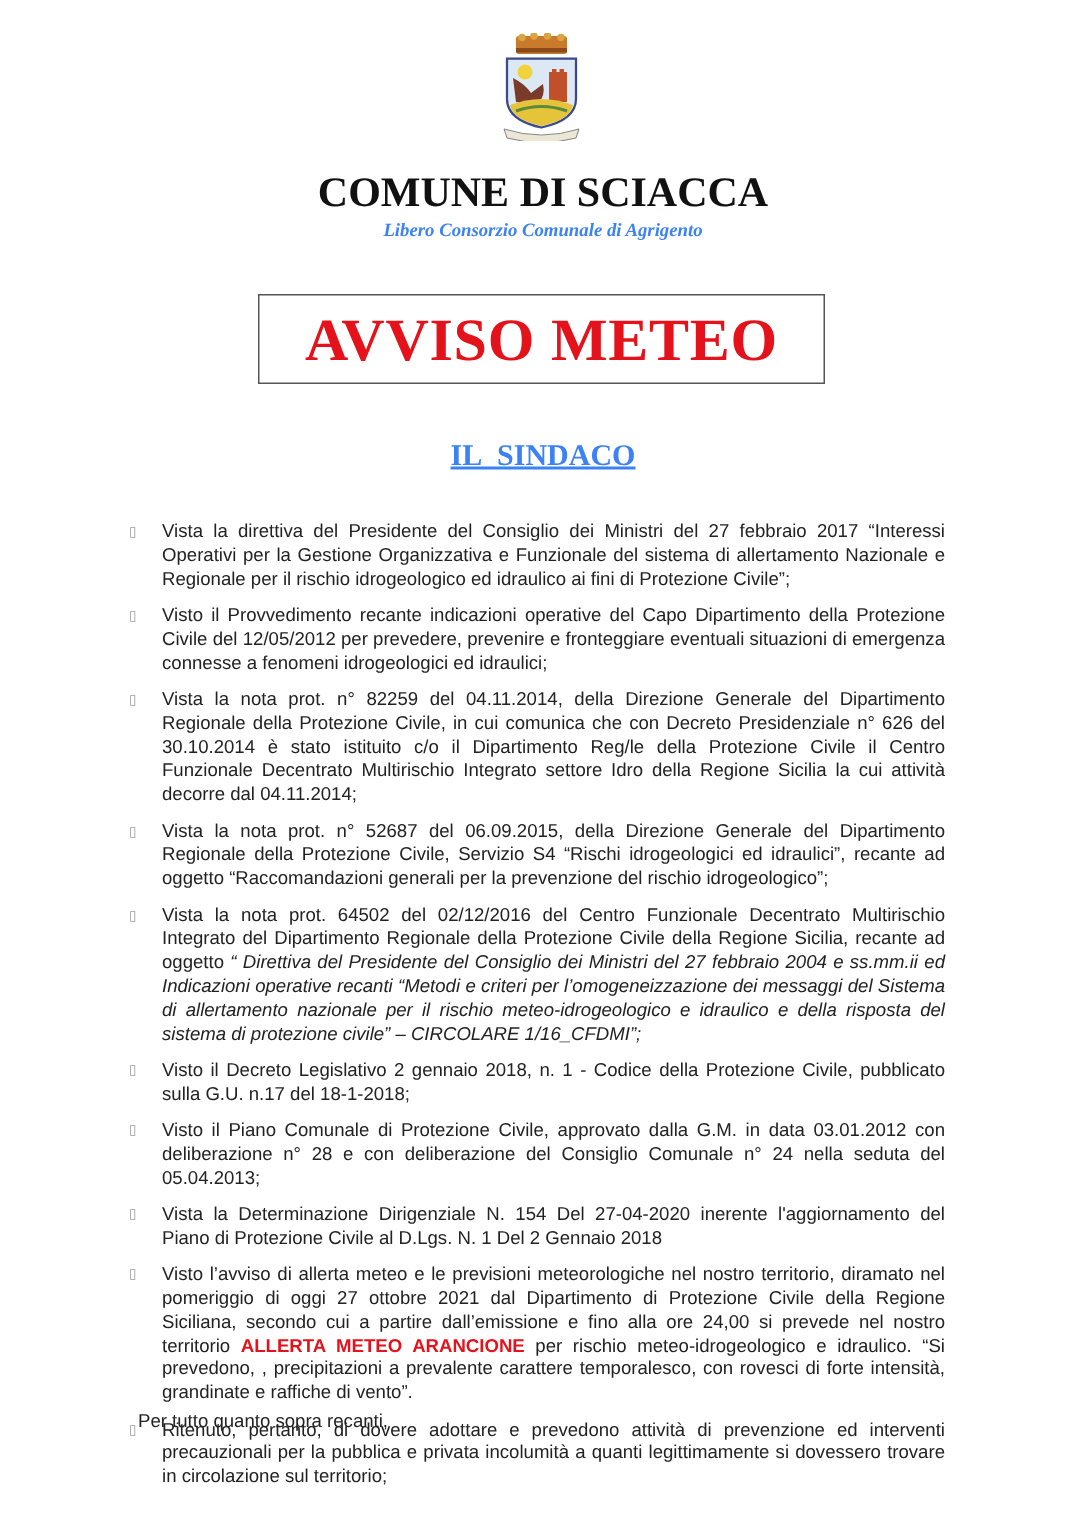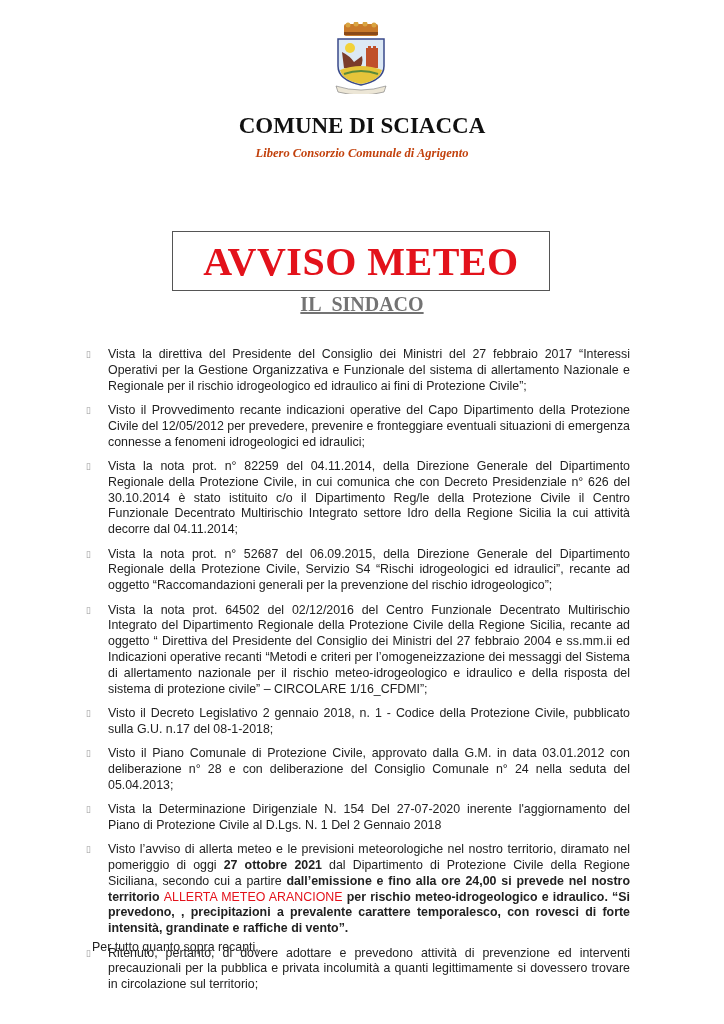--- a/index.html
+++ b/index.html
@@ -1,28 +1,28 @@
 <!DOCTYPE html>
 <html><head>
 <meta charset="utf-8">
 <style>
   html, body { margin: 0; padding: 0; background: #ffffff; }
   body { width: 724px; height: 1024px; position: relative; overflow: hidden; font-family: "Liberation Sans", sans-serif; color: #222; }
   .crest { position: absolute; left: 332px; top: 22px; width: 58px; height: 72px; }
-  .org-title { position: absolute; top: 113px; left: 0; width: 724px; text-align: center; font-family: "Liberation Serif", serif; font-weight: bold; font-size: 23px; color: #111; }
-  .org-subtitle { position: absolute; top: 146px; left: 0; width: 724px; text-align: center; font-family: "Liberation Serif", serif; font-style: italic; font-weight: bold; font-size: 12.5px; color: #c2410c; }
-  .alert-box { position: absolute; left: 172px; top: 196px; width: 378px; height: 60px; border: 1px solid #555; box-sizing: border-box; display: flex; align-items: center; justify-content: center; margin-top: 35px; }
+  .org-title { position: absolute; top: 113px; left: 0; width: 724px; text-align: center; font-family: "Liberation Serif", serif; font-weight: bold; font-size: 28px; color: #111; }
+  .org-subtitle { position: absolute; top: 146px; left: 0; width: 724px; text-align: center; font-family: "Liberation Serif", serif; font-style: italic; font-weight: bold; font-size: 12.5px; color: #3b82f6; }
+  .alert-box { position: absolute; left: 172px; top: 196px; width: 378px; height: 60px; border: 1px solid #555; box-sizing: border-box; display: flex; align-items: center; justify-content: center; }
   .alert-title { font-family: "Liberation Serif", serif; font-weight: bold; font-size: 40px; color: #e3121b; letter-spacing: 0.5px; }
-  .mayor { position: absolute; top: 293px; left: 0; width: 724px; text-align: center; font-family: "Liberation Serif", serif; font-weight: bold; font-size: 20px; color: #737373; text-decoration: underline; word-spacing: 6px; }
+  .mayor { position: absolute; top: 293px; left: 0; width: 724px; text-align: center; font-family: "Liberation Serif", serif; font-weight: bold; font-size: 20px; color: #3b82f6; text-decoration: underline; word-spacing: 6px; }
   .items { position: absolute; left: 86px; top: 347px; width: 544px; }
   .item { position: relative; padding-left: 22px; font-size: 12.4px; line-height: 15.8px; text-align: justify; margin-bottom: 8.6px; color: #222; }
   .bullet { position: absolute; left: 0; top: 2px; width: 6px; height: 10px; font-size: 9px; color: #999; line-height: 10px; }
-  .item .it { }
-  .item .b { font-weight: bold; }
-  .item .red { font-weight: normal; color: #e3121b; }
+  .item .it { font-style: italic; }
+  .item .b { font-weight: normal; }
+  .item .red { font-weight: bold; color: #e3121b; }
   .closing { position: absolute; left: 92px; top: 940px; font-size: 12.4px; color: #222; }
 </style>
 </head>
 <body>
 
 <svg class="crest" viewBox="0 0 58 72">
 
   <rect x="12" y="2" width="34" height="12" rx="2" fill="#c97a2b"></rect>
   <circle cx="16" cy="3" r="2.5" fill="#d9a441"></circle>
   <circle cx="24" cy="2" r="2.5" fill="#d9a441"></circle>
@@ -67,29 +67,29 @@
   <div class="item">
     <span class="bullet">▯</span>
     <span>Vista la nota prot. n° 52687 del 06.09.2015, della Direzione Generale del Dipartimento Regionale della Protezione Civile, Servizio S4 “Rischi idrogeologici ed idraulici”, recante ad oggetto “Raccomandazioni generali per la prevenzione del rischio idrogeologico”;</span>
   </div>
   <div class="item">
     <span class="bullet">▯</span>
     <span>Vista la nota prot. 64502 del 02/12/2016 del Centro Funzionale Decentrato Multirischio Integrato del Dipartimento Regionale della Protezione Civile della Regione Sicilia, recante ad oggetto </span><span class="it">“ Direttiva del Presidente del Consiglio dei Ministri del 27 febbraio 2004 e ss.mm.ii ed Indicazioni operative recanti “Metodi e criteri per l’omogeneizzazione dei messaggi del Sistema di allertamento nazionale per il rischio meteo-idrogeologico e idraulico e della risposta del sistema di protezione civile” – CIRCOLARE 1/16_CFDMI”;</span>
   </div>
   <div class="item">
     <span class="bullet">▯</span>
-    <span>Visto il Decreto Legislativo 2 gennaio 2018, n. 1 - Codice della Protezione Civile, pubblicato sulla G.U. n.17 del 08-1-2018;</span>
+    <span>Visto il Decreto Legislativo 2 gennaio 2018, n. 1 - Codice della Protezione Civile, pubblicato sulla G.U. n.17 del 18-1-2018;</span>
   </div>
   <div class="item">
     <span class="bullet">▯</span>
     <span>Visto il Piano Comunale di Protezione Civile, approvato dalla G.M. in data 03.01.2012 con deliberazione n° 28 e con deliberazione del Consiglio Comunale n° 24 nella seduta del 05.04.2013;</span>
   </div>
   <div class="item">
     <span class="bullet">▯</span>
-    <span>Vista la Determinazione Dirigenziale N. 154 Del 27-07-2020 inerente l'aggiornamento del Piano di Protezione Civile al D.Lgs. N. 1 Del 2 Gennaio 2018</span>
+    <span>Vista la Determinazione Dirigenziale N. 154 Del 27-04-2020 inerente l'aggiornamento del Piano di Protezione Civile al D.Lgs. N. 1 Del 2 Gennaio 2018</span>
   </div>
   <div class="item">
     <span class="bullet">▯</span>
     <span>Visto l’avviso di allerta meteo e le previsioni meteorologiche nel nostro territorio, diramato nel pomeriggio di oggi </span><span class="b">27 ottobre 2021</span><span> dal Dipartimento di Protezione Civile della Regione Siciliana, secondo cui a partire </span><span class="b">dall’emissione e fino alla ore 24,00 si prevede nel nostro territorio </span><span class="red">ALLERTA METEO ARANCIONE</span><span class="b"> per rischio meteo-idrogeologico e idraulico. “Si prevedono, ,  precipitazioni a prevalente carattere temporalesco, con rovesci di forte intensità, grandinate e raffiche di vento”.</span>
   </div>
   <div class="item">
     <span class="bullet">▯</span>
     <span>Ritenuto, pertanto, di dovere adottare e prevedono attività di prevenzione ed interventi precauzionali per la pubblica e privata incolumità a quanti legittimamente si dovessero trovare in circolazione sul territorio;</span>
   </div>
 </div>

